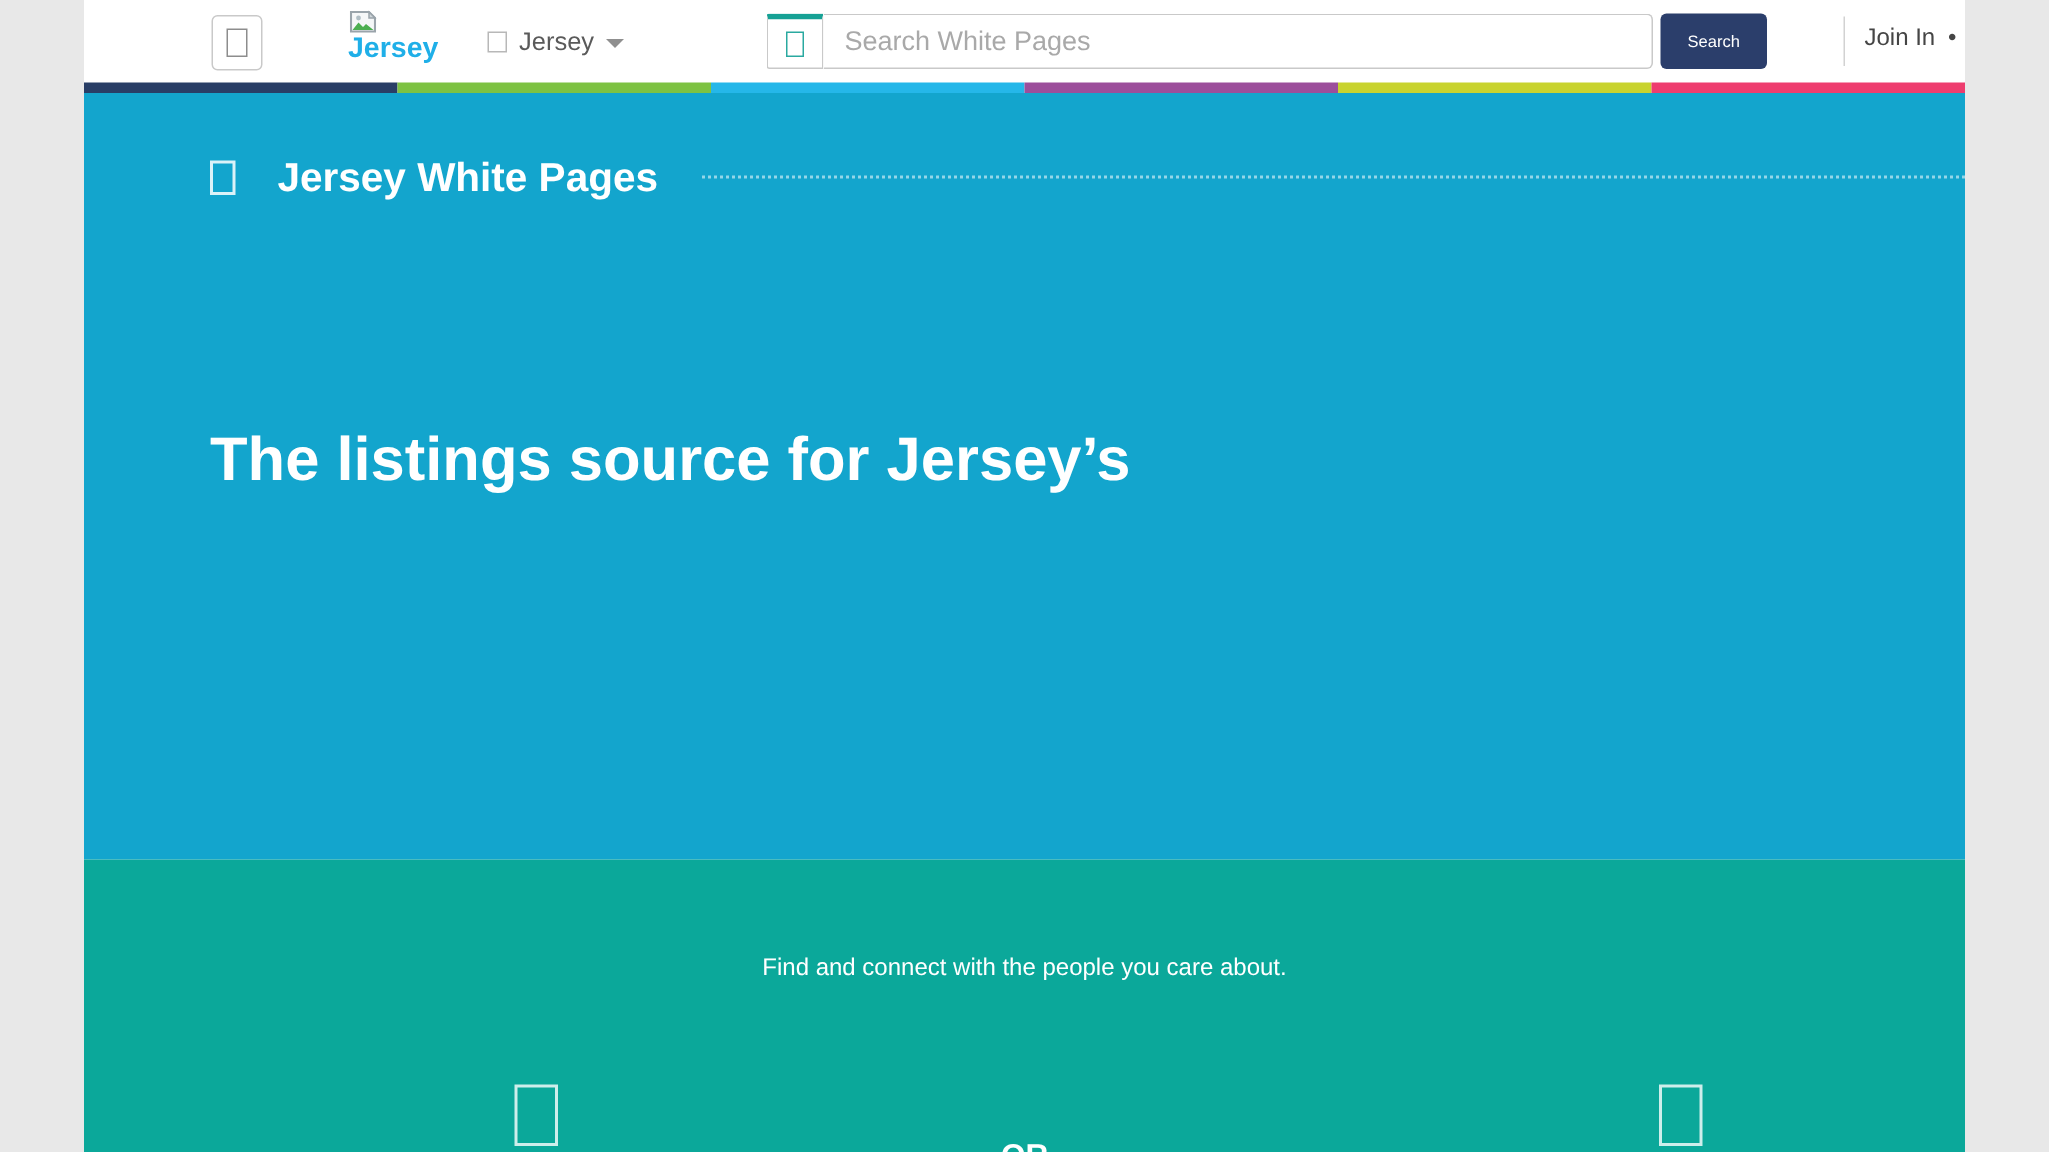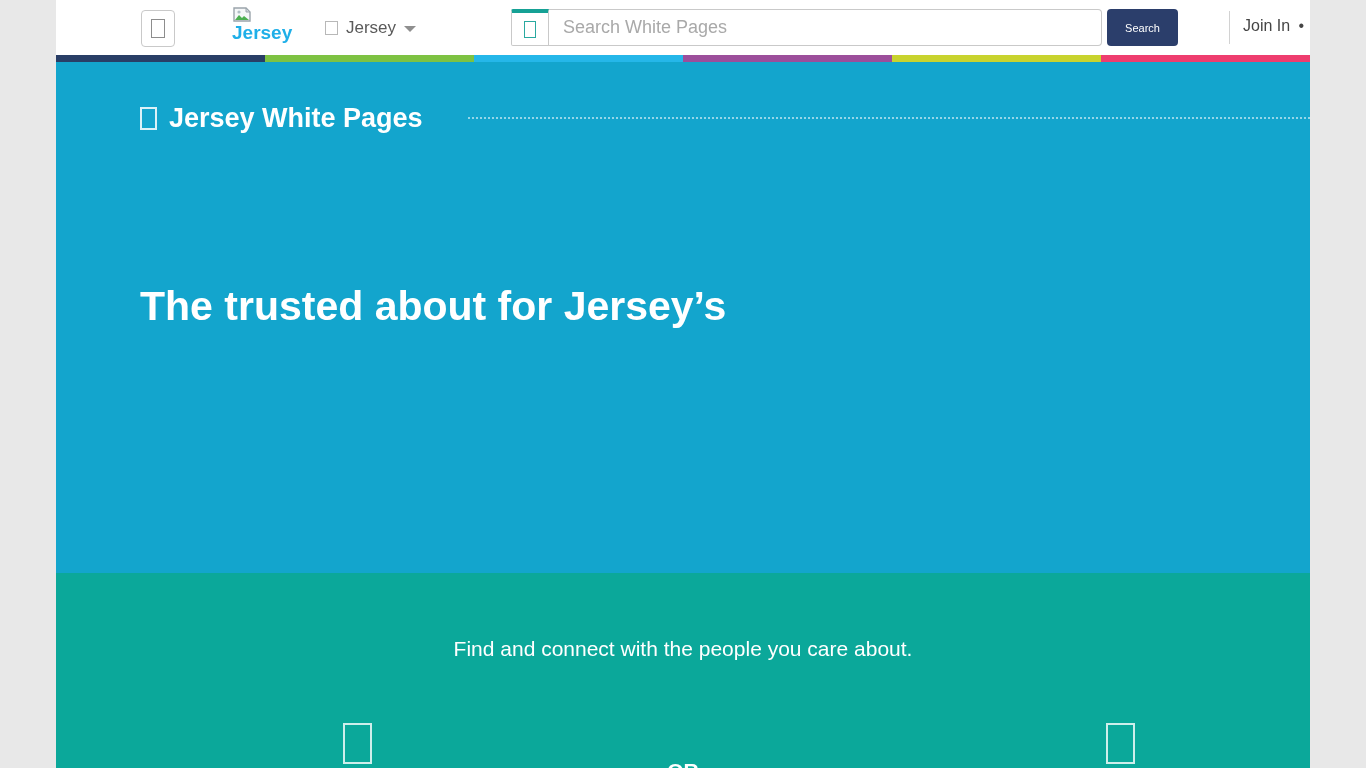--- a/index.html
+++ b/index.html
@@ -149,20 +149,21 @@
   .hero-title-row .tofu {
     width: 17px; height: 23px;
     border: 2px solid rgba(255,255,255,0.85);
     margin-right: 12px;
   }
   .hero-title {
     color: #ffffff;
     font-size: 27px;
     font-weight: bold;
     white-space: nowrap;
+    margin-left: 16px;
   }
   .hero-dotted-line {
     position: absolute;
     left: 412px;
     top: 55px;
     width: 870px;
     border-top: 2px dotted rgba(255,255,255,0.55);
   }
   .hero-headline {
     position: absolute;
@@ -179,21 +180,21 @@
     position: absolute;
     top: 573px; left: 0; right: 0;
     height: 195px;
     background: #0ba89a;
   }
   .connect-tagline {
     position: absolute;
     top: 64px; left: 0; right: 0;
     text-align: center;
     color: #ffffff;
-    font-size: 21px;
+    font-size: 16px;
   }
   .connect-icon {
     position: absolute;
     top: 150px;
     width: 29px; height: 41px;
     border: 2px solid rgba(255,255,255,0.8);
   }
   .connect-icon.left { left: 287px; }
   .connect-icon.right { left: 1050px; }
   .connect-or {
@@ -256,21 +257,21 @@
     <div style="background: rgb(238, 61, 111);"></div>
   </div>
 
   <div class="hero" style="background: rgb(19, 165, 205);">
     <div class="hero-title-row">
       <span class="tofu"></span>
       <span class="hero-title">Jersey White Pages</span>
     </div>
     <div class="hero-dotted-line"></div>
     <div class="hero-headline">
-      <span>The trusted about for Jersey’s</span>
+      <span>The listings source for Jersey’s</span>
     </div>
   </div>
 
   <div class="connect" style="background: rgb(11, 168, 154);">
     <div class="connect-tagline">Find and connect with the people you care about.</div>
     <span class="connect-icon left"></span>
     <span class="connect-icon right"></span>
     <div class="connect-or">OR</div>
   </div>
 

